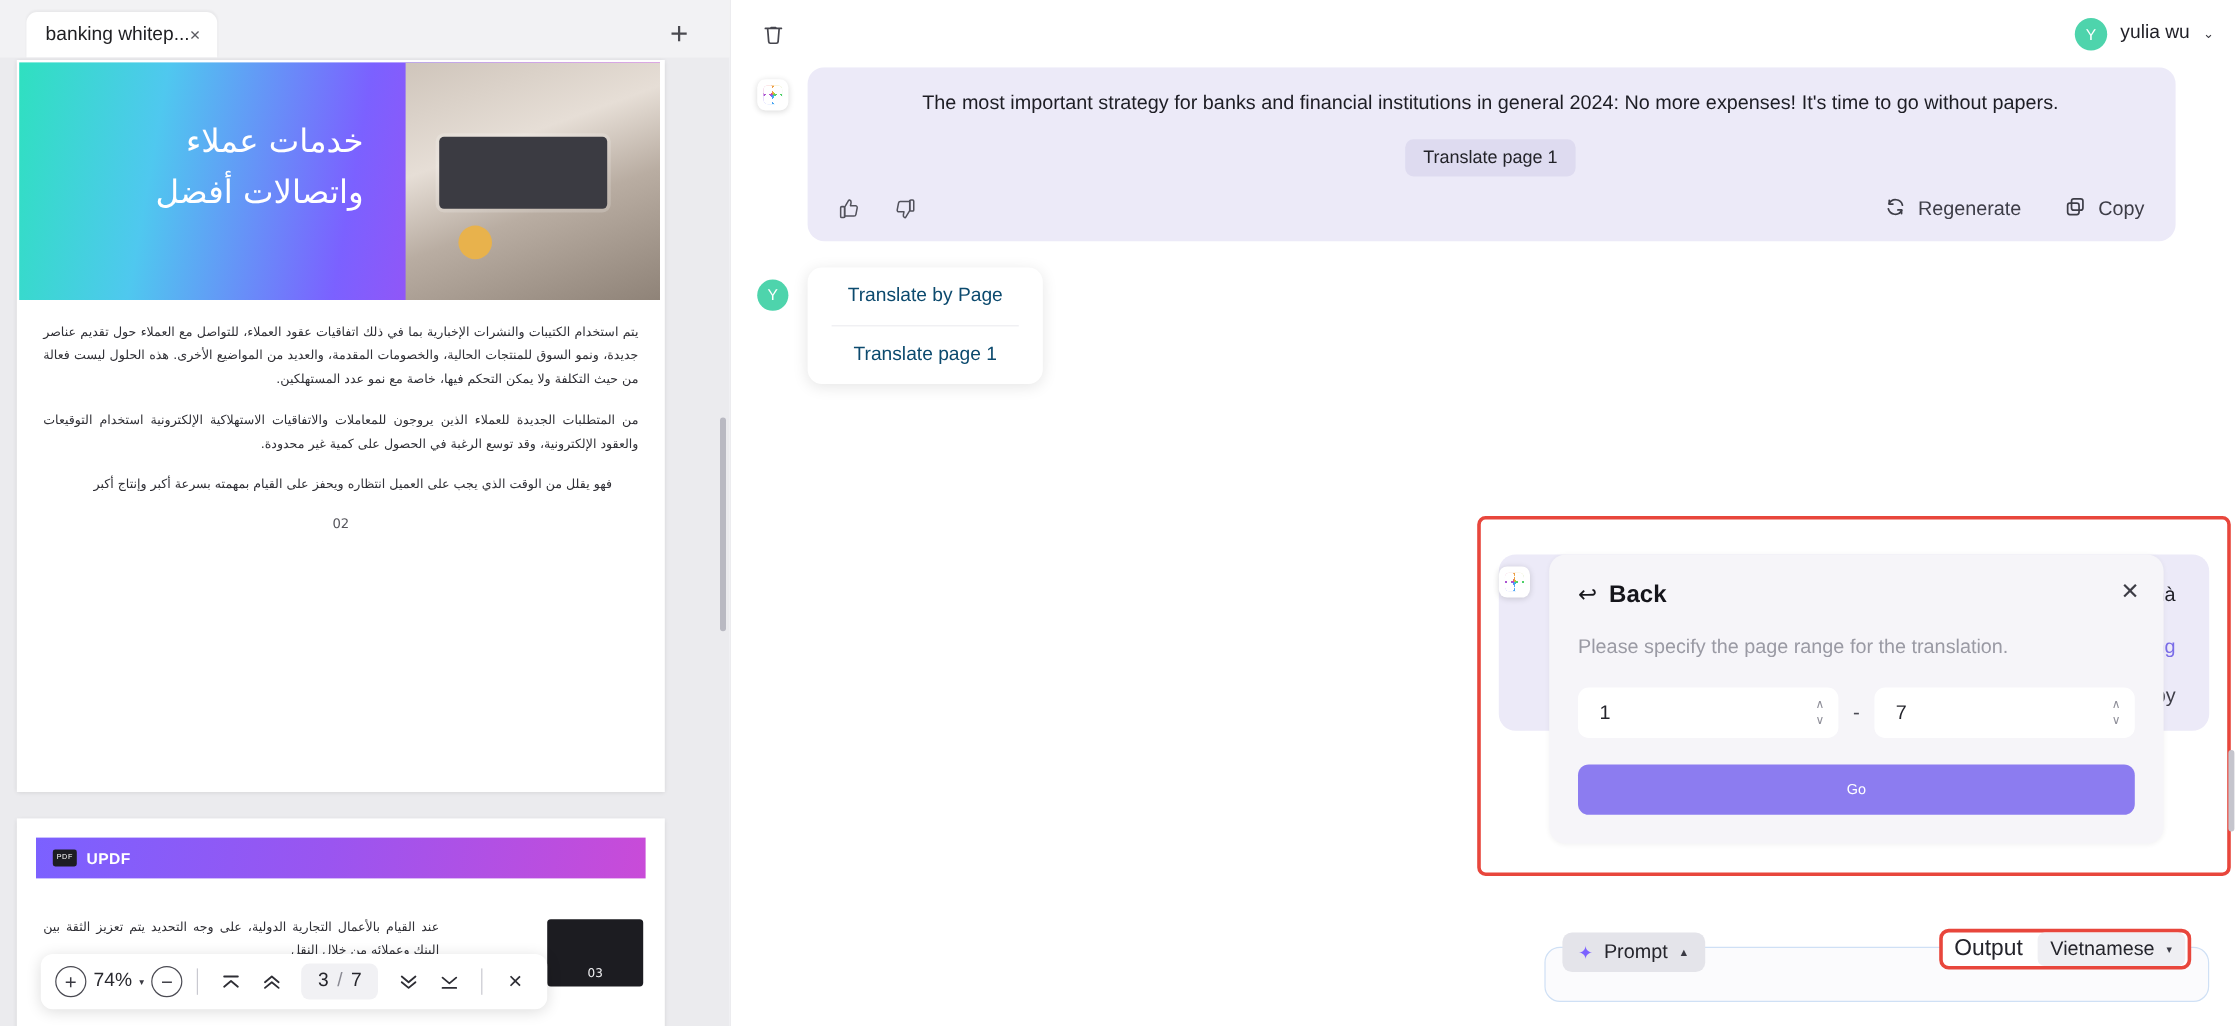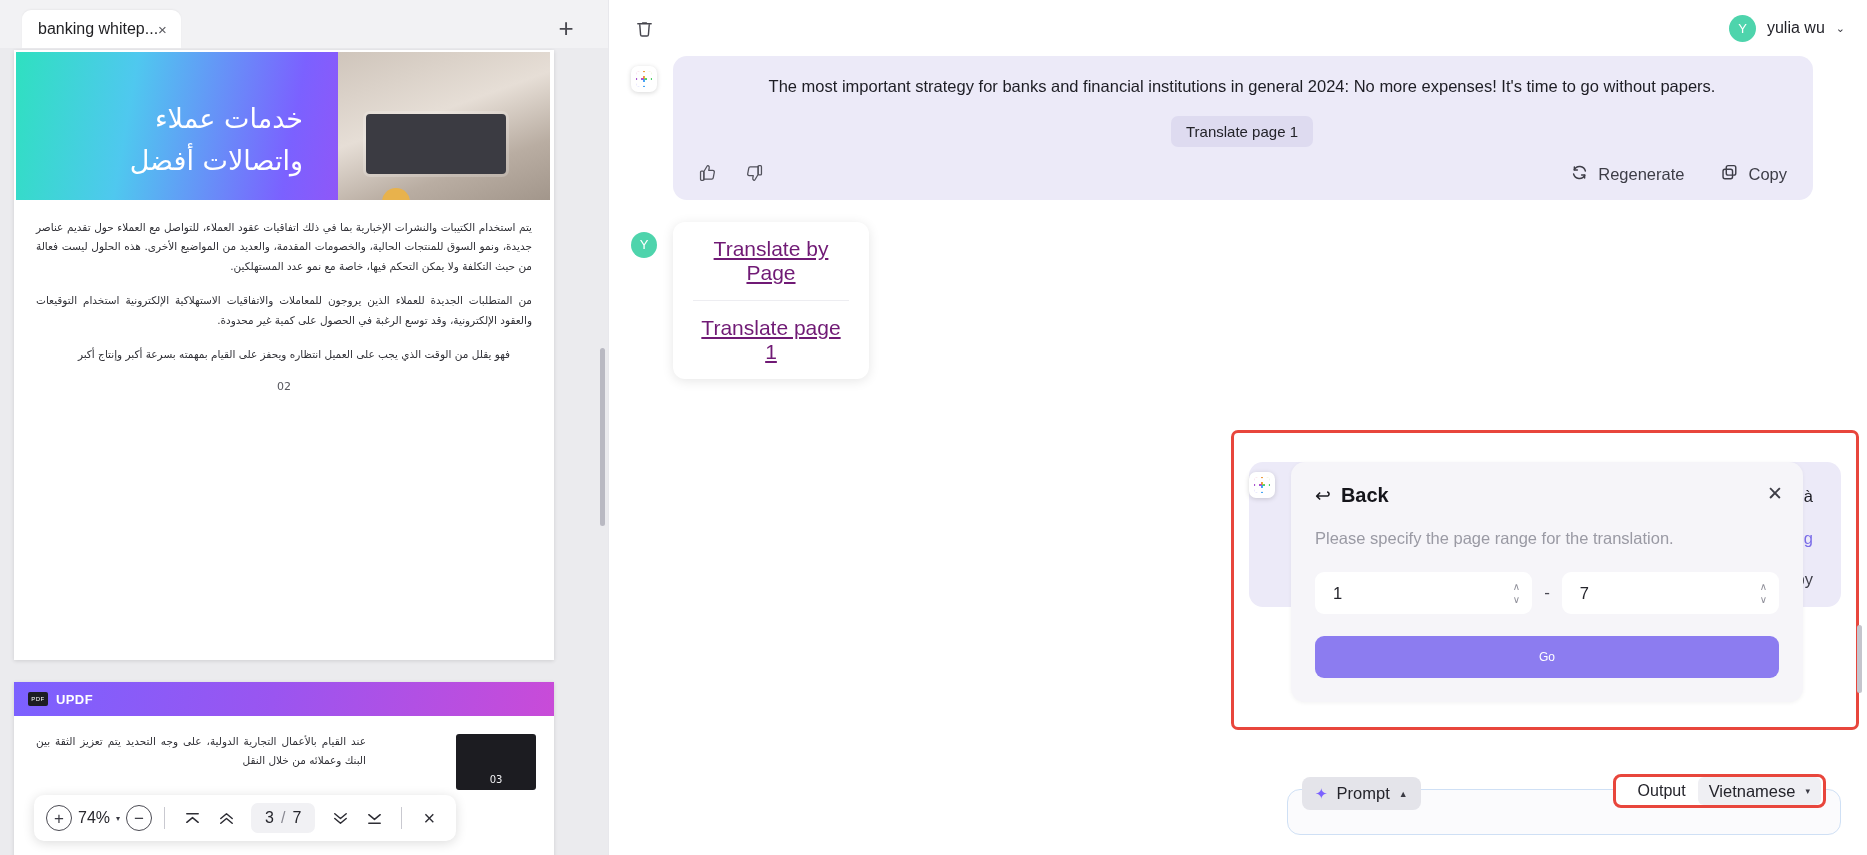--- a/index.html
+++ b/index.html
@@ -42,21 +42,21 @@
     position: absolute; top: 48px; left: 0; width: 608px; height: 807px;
     background: #ebebee; overflow: hidden;
   }
   .page {
     position: absolute; left: 14px; top: 2px;
     width: 540px; background: #ffffff;
     box-shadow: 0 1px 4px rgba(0,0,0,.12);
   }
   .page-1 { height: 610px; top: 2px; }
   .hero {
-    height: 148px; margin: 2px 4px 0 2px;
+    height: 198px; margin: 2px 4px 0 2px;
     background: linear-gradient(100deg, #2fe0c0 0%, #4fc8ef 22%, #7b61ff 52%, #a64cf0 74%, #c94bd8 100%);
     position: relative; overflow: hidden;
   }
   .hero-photo {
     position: absolute; right: 0; top: 0; width: 212px; height: 198px;
     background: linear-gradient(160deg,#cfc5bb 0%, #e6ded6 35%, #b9ada2 60%, #8f8378 100%);
   }
   .hero-photo:before{
     content:""; position:absolute; left:28px; top:62px; width:140px; height:60px;
     background:#3b3b42; border-radius:4px;
@@ -81,21 +81,21 @@
   .ar-body p { margin: 0 0 15px 0; }
   .ar-body p.indent { text-indent: 22px; }
   .page-num {
     text-align: center; color: #55555c; font-size: 11px;
     font-family: "DejaVu Sans", sans-serif; padding-bottom: 10px;
   }
   .page-2 {
     top: 634px; height: 180px;
   }
   .band {
-    height: 34px; margin: 0; position: relative;
+    height: 34px; margin: 16px; position: relative;
     background: linear-gradient(100deg, #7b61ff 0%, #9a55f0 48%, #c94bd8 100%);
     display: flex; align-items: center; padding-left: 14px; gap: 8px;
   }
   .band-logo {
     width: 20px; height: 14px; background: #1d1d22; border-radius: 2px;
     display:flex; align-items:center; justify-content:center;
     color:#fff; font-size:6px; letter-spacing:.5px; font-family:"Liberation Sans",sans-serif;
   }
   .band-name { color: #ffffff; font-size: 13px; font-weight: 700; letter-spacing:.4px;}
   .p2-body { padding: 16px 22px 0 22px; position: relative; }
@@ -205,21 +205,21 @@
     width: 26px; height: 26px; border-radius: 50%; background: #4ed4ac;
     color: #fff; font-size: 13px; display: flex; align-items: center; justify-content: center;
     flex: 0 0 26px; margin-top: 10px;
   }
   .menu-card {
     background: #ffffff; border-radius: 12px;
     box-shadow: 0 2px 12px rgba(0,0,0,.10);
     width: 196px; padding: 0 0;
   }
   .menu-item {
-    font-size: 21px; color: #701a75; padding: 15px 20px; cursor: pointer; text-decoration: underline;
+    font-size: 16px; color: #0c4a6e; padding: 15px 20px; cursor: pointer;
   }
   .menu-div { height: 1px; background: #ededf1; margin: 0 20px; }
 
   
   .redbox {
     position: absolute; left: 622px; top: 430px;
     width: 628px; height: 300px;
     border: 3px solid #e8463c; border-radius: 7px;
     pointer-events: none; z-index: 40;
   }
@@ -287,21 +287,21 @@
     z-index: 3;
   }
   .spark { color: #7b61ff; font-size: 15px; }
   .up-caret { font-size: 9px; color: #3a3a44; }
   .out-box {
     position: absolute; right: 14px; top: -16px;
     border: 3px solid #e8463c; border-radius: 8px;
     display: flex; align-items: center; height: 34px; z-index: 4;
     background: #ffffff;
   }
-  .out-label { font-size: 16px; color: #24242b; padding: 0 12px 0 22px; }
+  .out-label { font-size: 19px; color: #24242b; padding: 0 12px 0 10px; }
   .out-sel {
     background: #efeff3; height: 28px; margin-right: 2px; border-radius: 6px;
     display: flex; align-items: center; gap: 10px; padding: 0 11px;
     font-size: 16.5px; color: #24242b; cursor: pointer;
   }
   .out-caret { font-size: 9px; color: #3a3a44; }
   .input-row {
     display: flex; align-items: center; gap: 14px;
     padding: 0 16px 0 18px; height: 58px;
   }

